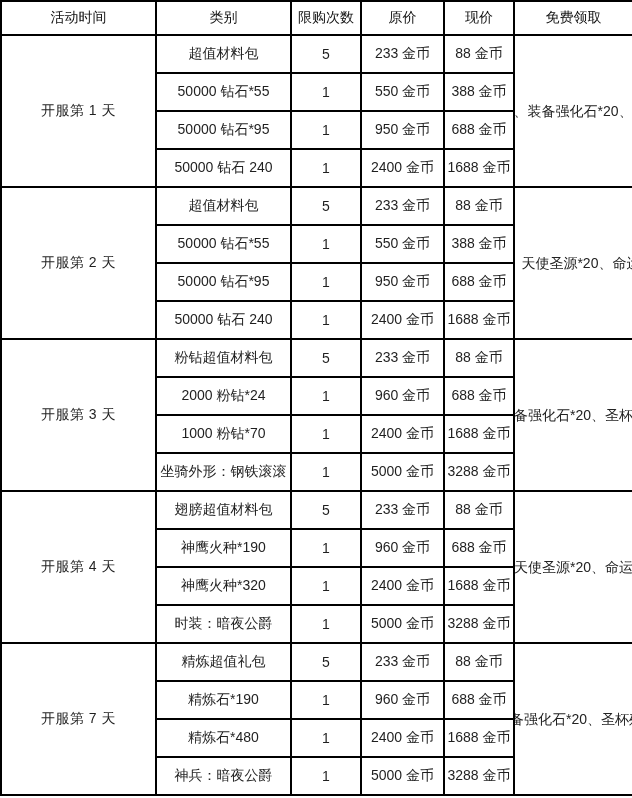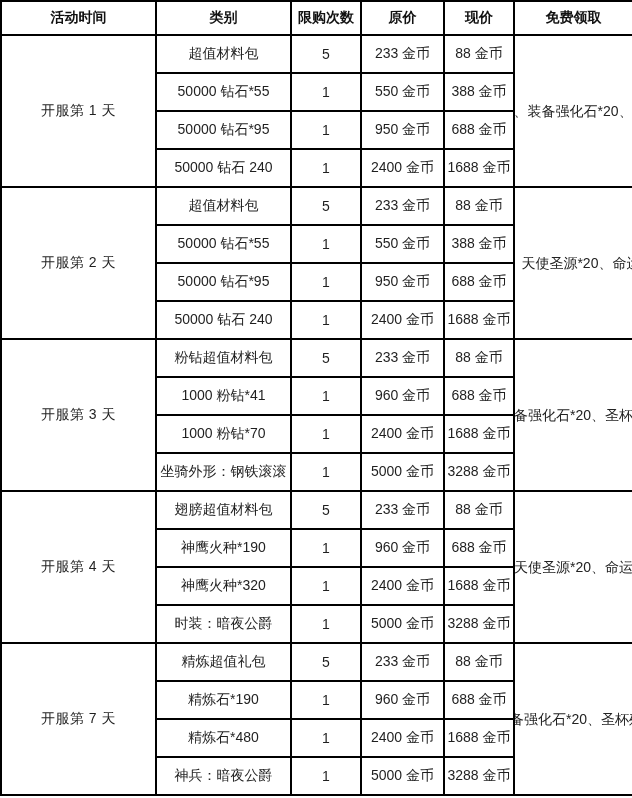--- a/index.html
+++ b/index.html
@@ -26,21 +26,21 @@
     text-align: center;
     vertical-align: middle;
     font-size: 14px;
     color: #1f1f1f;
     overflow: hidden;
     white-space: nowrap;
   }
   table.promo thead tr { height: 34px; }
   table.promo tbody tr { height: 38px; }
   table.promo th {
-    font-weight: bold;
+    font-weight: normal;
     color: #111111;
   }
   td.time-cell {
     font-weight: normal;
     color: #111111;
     letter-spacing: 0.5px;
   }
   td.free-cell {
     white-space: normal;
   }
@@ -154,21 +154,21 @@
         <td class="num-cell">5</td>
         <td class="price-cell">233 金币</td>
         <td class="price-cell">88 金币</td>
         <td class="free-cell" rowspan="4">
           <div class="free-inner">
               <div class="free-text">1000 粉钻、装备强化石*20、圣杯残片（中）*20</div>
             </div>
         </td>
       </tr>
       <tr>
-        <td class="item-cell">1000 粉钻*41</td>
+        <td class="item-cell">2000 粉钻*24</td>
         <td class="num-cell">1</td>
         <td class="price-cell">960 金币</td>
         <td class="price-cell">688 金币</td>
       </tr>
       <tr>
         <td class="item-cell">1000 粉钻*70</td>
         <td class="num-cell">1</td>
         <td class="price-cell">2400 金币</td>
         <td class="price-cell">1688 金币</td>
       </tr>

